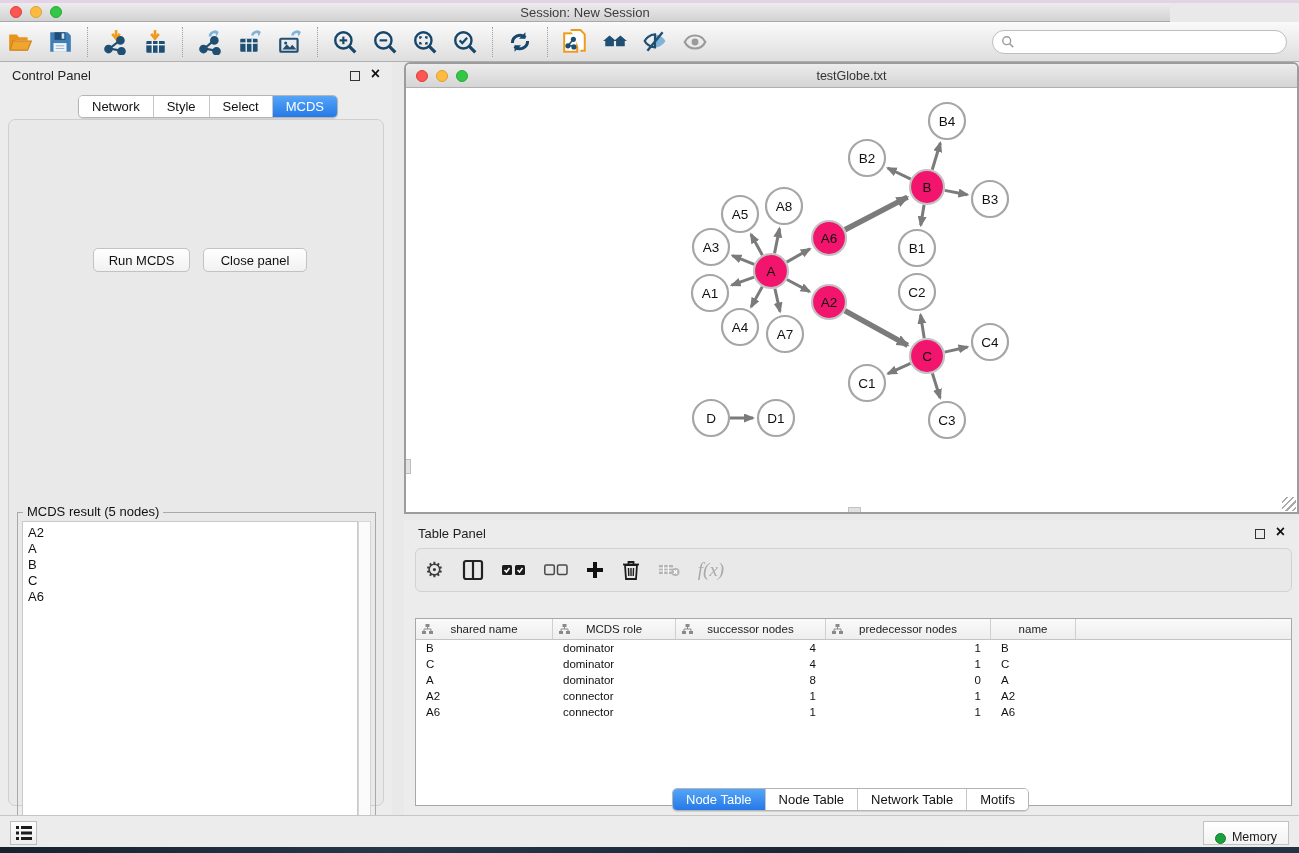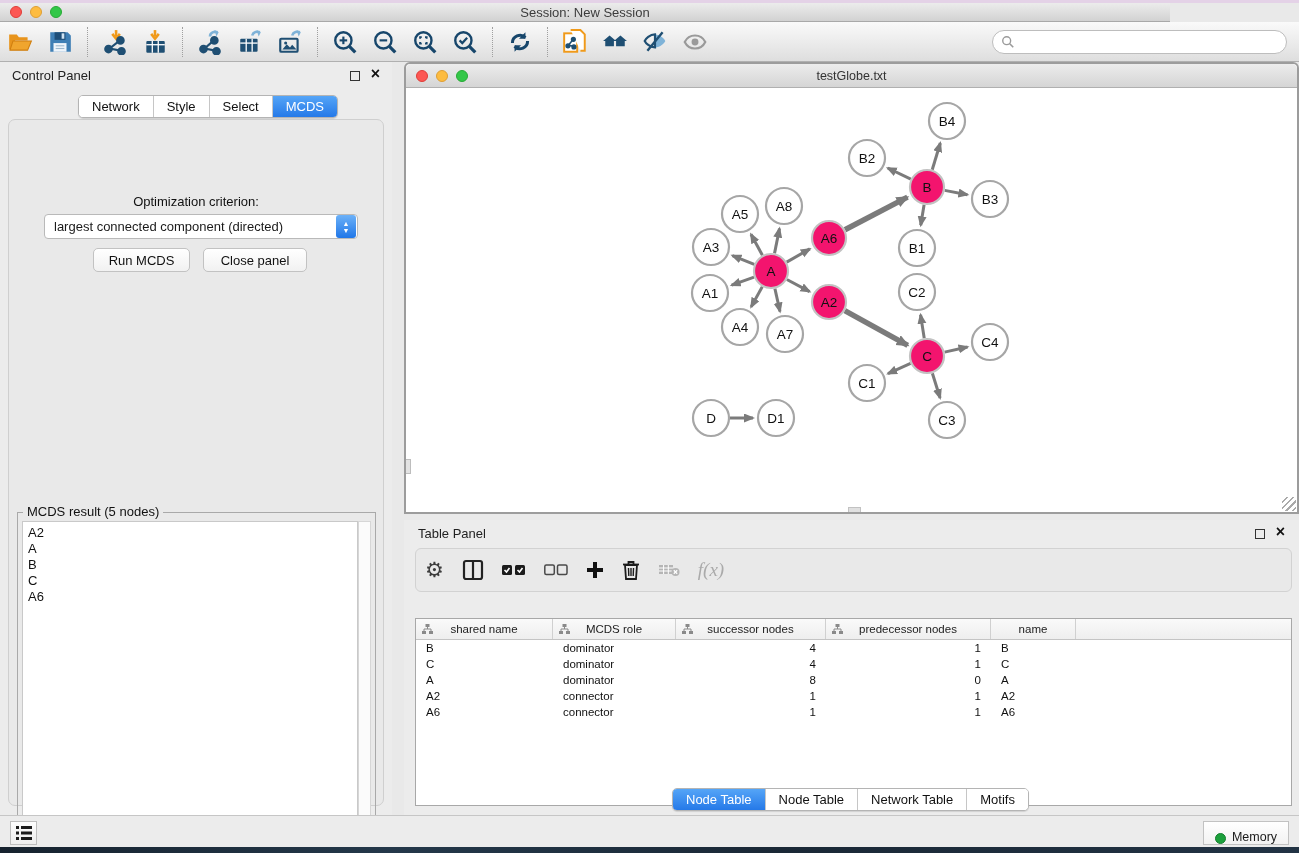--- a/index.html
+++ b/index.html
@@ -304,28 +304,20 @@
     <span class="float-icon cp-float"></span>
     <span class="close-icon cp-close">×</span>
   </div>
   <div class="seg-tabs" id="cp-tabs">
       <span class="seg-tab">Network</span>
       <span class="seg-tab">Style</span>
       <span class="seg-tab">Select</span>
       <span class="seg-tab active">MCDS</span>
     </div>
   <div class="cp-container">
-    <div class="opt-label">Optimization criterion:</div>
-    <div class="dropdown">
-      <span class="dd-value">largest connected component (directed)</span>
-      <span class="dd-stepper">
-          <span>▲</span>
-          <span>▼</span>
-        </span>
-    </div>
     <div class="btn btn-run">Run MCDS</div>
     <div class="btn btn-close">Close panel</div>
     <div class="fieldset">
       <span class="legend">MCDS result (5 nodes)</span>
       <div class="mcds-list" id="mcds-list">
           <div class="list-item">A2</div>
           <div class="list-item">A</div>
           <div class="list-item">B</div>
           <div class="list-item">C</div>
           <div class="list-item">A6</div>

